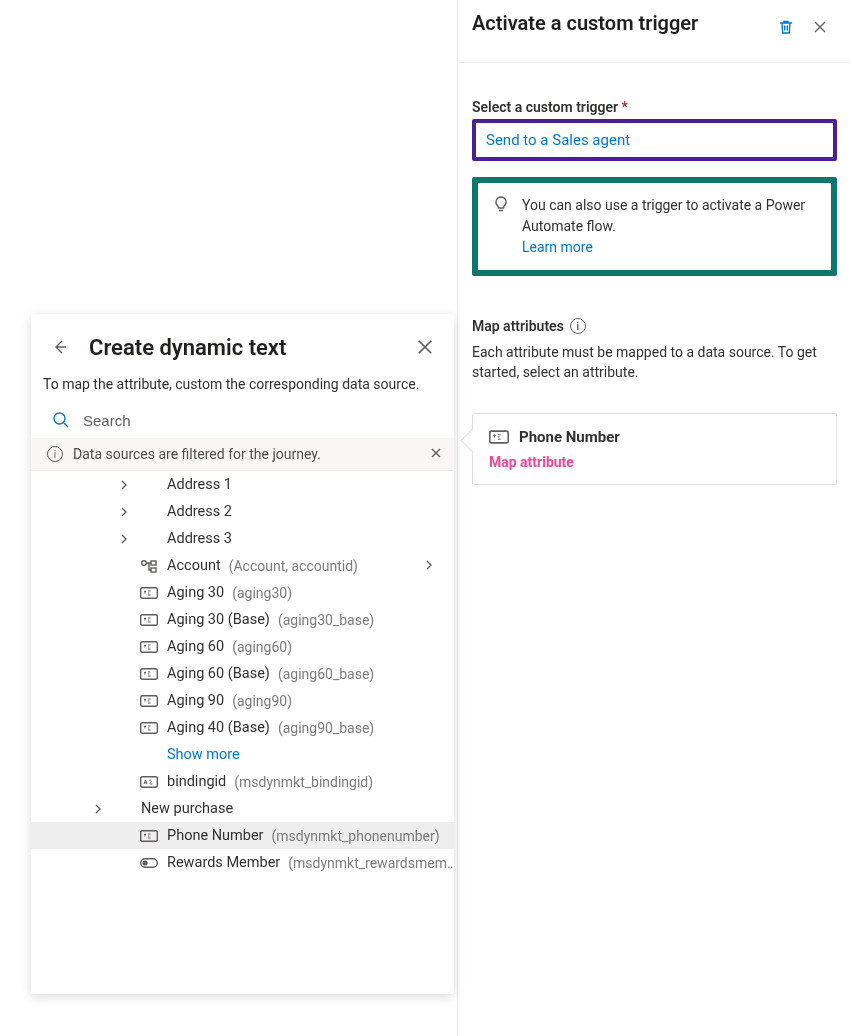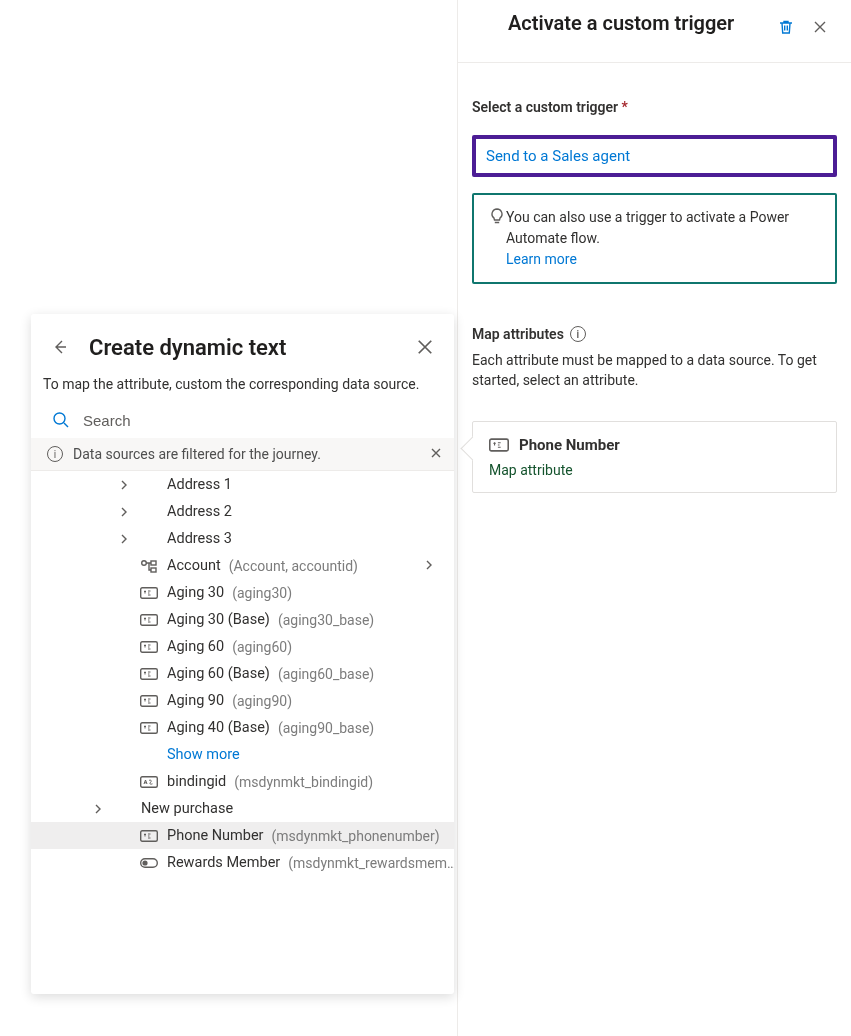--- a/index.html
+++ b/index.html
@@ -27,58 +27,58 @@
       align-items: flex-start;
       padding: 10px 14px 18px 14px;
       border-bottom: 1px solid #edebe9;
     }
     .rp-title {
       flex: 1;
       font-weight: 600;
       font-size: 20px;
       line-height: 1.3;
       color: #201f1e;
-      margin-left: 36px;
     }
     .iconbtn {
       width: 34px;
       height: 34px;
       display: inline-flex;
       align-items: center;
       justify-content: center;
       cursor: pointer;
       color: #605e5c;
     }
     .iconbtn svg { width: 16px; height: 16px; stroke: currentColor; }
     .trash svg { stroke: #0078d4; }
 
     .rp-body { padding: 36px 14px 0 14px; }
     .form-label {
       font-weight: 600;
       font-size: 14px;
       color: #323130;
-      margin-bottom: 20px;
+      margin-bottom: 4px;
       display: block;
     }
     .req::after { content:" *"; color:#a4262c; }
     .select-box {
       border: 4px solid #4c1d95;
       border-radius: 2px;
       padding: 8px 10px;
       font-size: 15px;
       color: #0078d4;
       cursor: pointer;
     }
 
     .callout {
       margin-top: 16px;
-      border: 2px solid #0f766e;
+      border: 6px solid #0f766e;
       border-radius: 2px;
       padding: 12px 14px;
       display: flex;
+      gap: 12px;
       color: #323130;
       font-size: 14px;
       line-height: 1.5;
     }
     .callout svg { flex: 0 0 auto; }
     .callout a { color:#0078d4; text-decoration:none; cursor:pointer; }
 
     .section-h {
       margin-top: 42px;
       font-weight: 600;
@@ -96,21 +96,21 @@
 
     .attr-card {
       margin-top: 30px;
       border: 1px solid #e1dfdd;
       border-radius: 2px;
       padding: 14px 16px;
       position: relative;
     }
     .attr-row { display:flex; align-items:center; gap:10px;}
     .attr-row strong { font-size:15px; }
-    .map-link { color:#14532d; margin-top:8px; cursor:pointer;}
+    .map-link { color:#ec4899; margin-top:8px; cursor:pointer;font-weight:bold;}
     .callout-arrow {
       position:absolute;
       left:-9px; top:18px;
       width:16px; height:16px;
       border-left:1px solid #e1dfdd;
       border-bottom:1px solid #e1dfdd;
       background:#fff;
       transform:rotate(45deg);
     }
 

